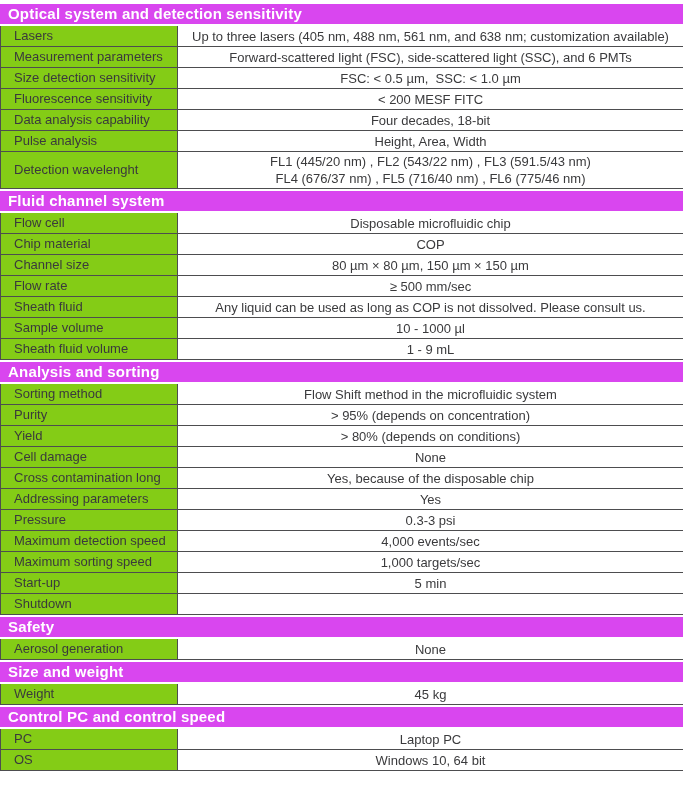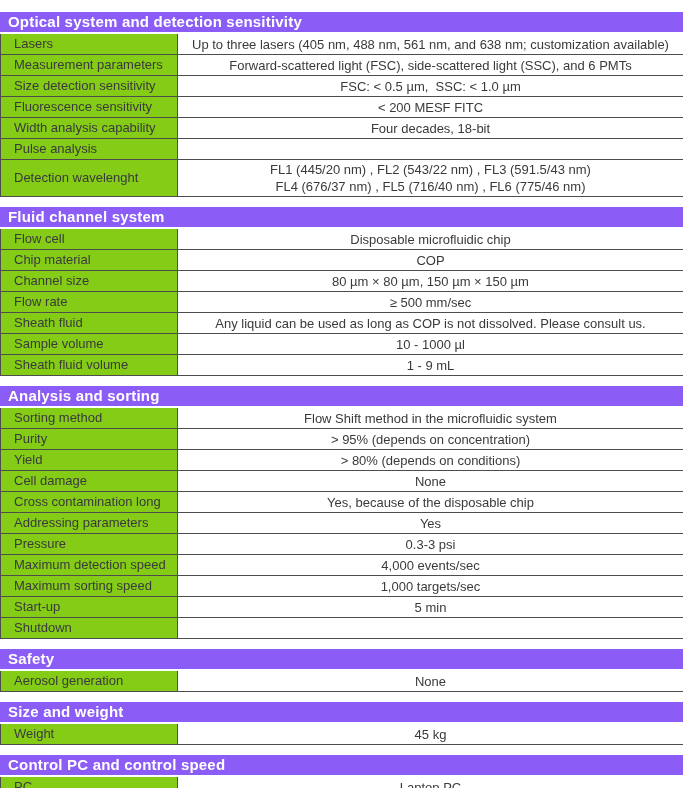--- a/index.html
+++ b/index.html
@@ -11,28 +11,28 @@
   body {
     font-family: "Liberation Sans", "DejaVu Sans", sans-serif;
     color: #3a3a3c;
   }
   .spec-table {
     width: 683px;
     padding-top: 2px;
     box-sizing: border-box;
   }
   .section-header {
-    background: #8b5cf6;
+    background: #d946ef;
     color: #ffffff;
     font-weight: bold;
     font-size: 15px;
     line-height: 20px;
     height: 20px;
     padding-left: 8px;
-    margin: 10px 0 2px 0;
+    margin: 2px 0 2px 0;
     letter-spacing: 0.2px;
   }
   .spec-row {
     display: flex;
     align-items: stretch;
     border-bottom: 1px solid #4d4d4f;
     border-left: 1px solid #4d4d4f;
     min-height: 20px;
     box-sizing: border-box;
   }
@@ -76,25 +76,26 @@
     </div>
     <div class="spec-row">
       <div class="spec-label">Size detection sensitivity</div>
       <div class="spec-value">FSC: &lt; 0.5 µm,  SSC: &lt; 1.0 µm</div>
     </div>
     <div class="spec-row">
       <div class="spec-label">Fluorescence sensitivity</div>
       <div class="spec-value">&lt; 200 MESF FITC</div>
     </div>
     <div class="spec-row">
-      <div class="spec-label">Width analysis capability</div>
+      <div class="spec-label">Data analysis capability</div>
       <div class="spec-value">Four decades, 18-bit</div>
     </div>
     <div class="spec-row">
       <div class="spec-label">Pulse analysis</div>
+      <div class="spec-value">Height, Area, Width</div>
     </div>
     <div class="spec-row">
       <div class="spec-label">Detection wavelenght</div>
       <div class="spec-value">FL1 (445/20 nm) , FL2 (543/22 nm) , FL3 (591.5/43 nm)
 FL4 (676/37 nm) , FL5 (716/40 nm) , FL6 (775/46 nm)</div>
     </div>
     <div class="section-header">Fluid channel system</div>
     <div class="spec-row">
       <div class="spec-label">Flow cell</div>
       <div class="spec-value">Disposable microfluidic chip</div>

